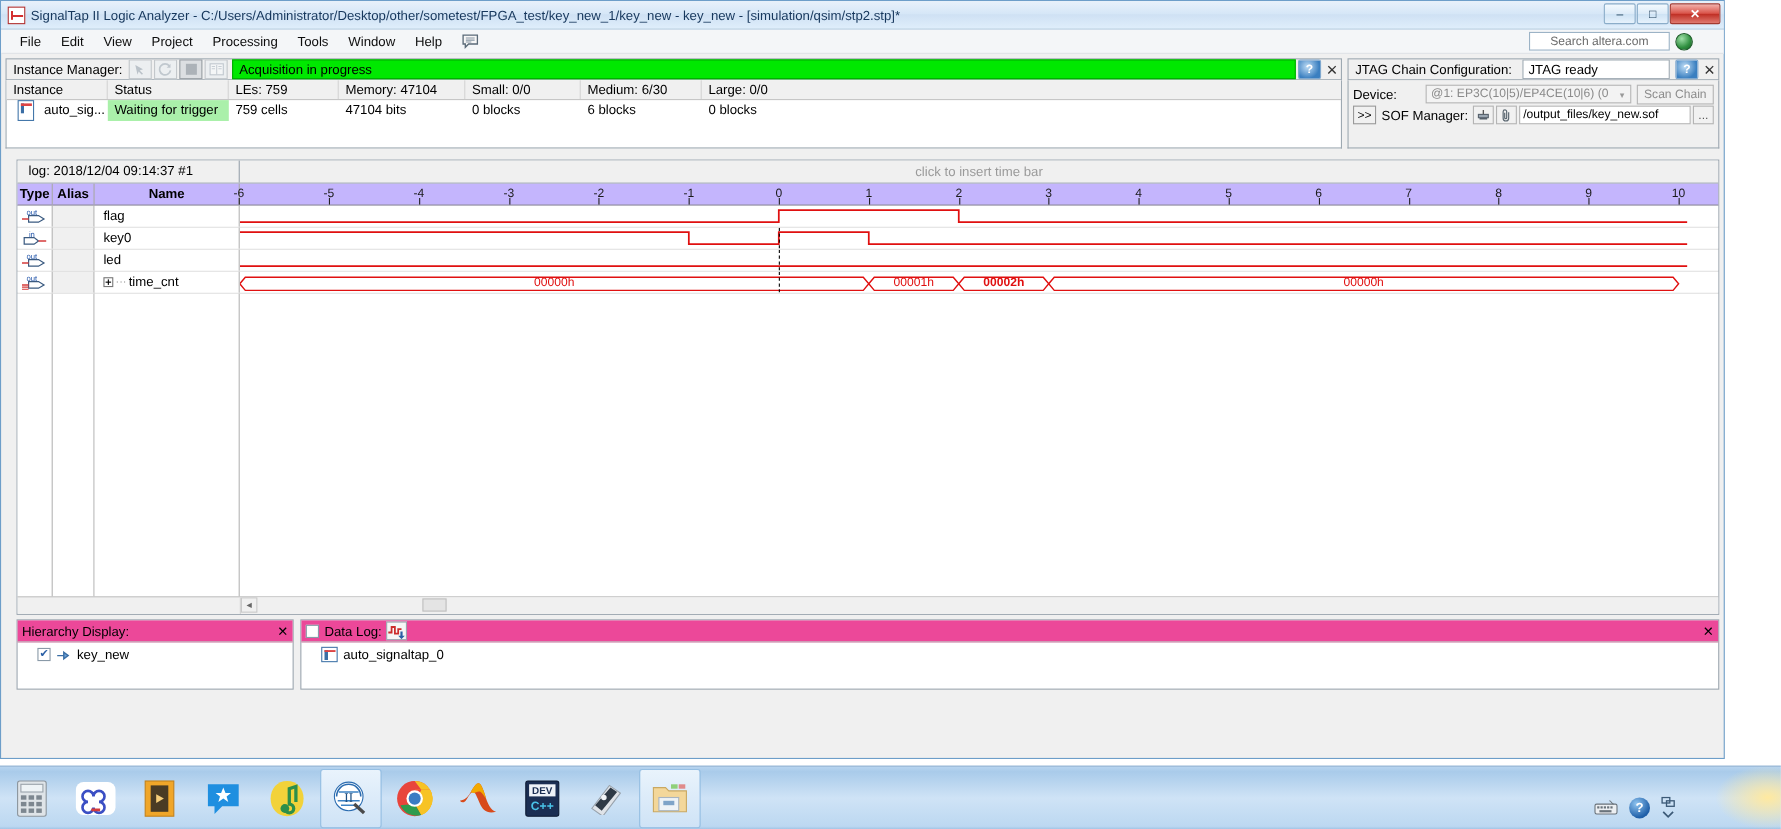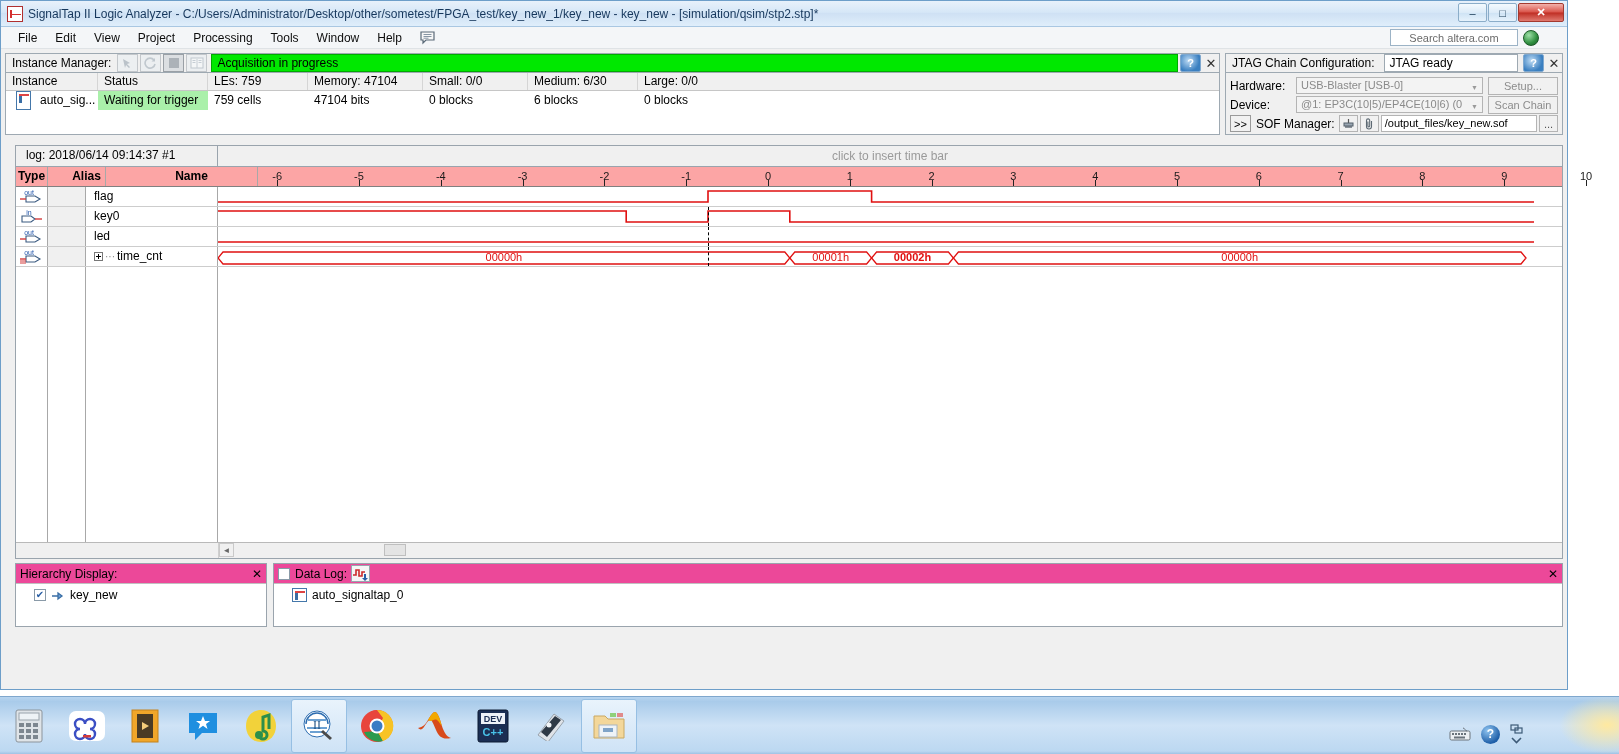--- a/index.html
+++ b/index.html
@@ -235,22 +235,22 @@
   }
   .logbar .lb-left {
     width: 202px; border-right: 1px solid #9aa4ad;
     font-size: 12px; padding: 2px 0 0 10px;
   }
   .logbar .lb-right {
     flex: 1; text-align: center; font-size: 12px;
     color: #9a9a9a; padding-top: 3px;
   }
   .colhead {
-    display: flex; height: 20px; background: #fca5a5;
-    border-bottom: 1px solid #808080; flex: none; gap: 20px;
+    display: flex; height: 20px; background: #c4b5fd;
+    border-bottom: 1px solid #808080; flex: none;
   }
   .ch {
     font-size: 12px; font-weight: bold; text-align: center;
     border-right: 1px solid #a8a8a8; line-height: 18px;
   }
   .ch-type { width: 32px; }
   .ch-alias { width: 38px; }
   .ch-name { width: 132px; }
   .ch-ruler {
     flex: 1; position: relative; border-right: none;
@@ -490,25 +490,20 @@
           <div style="width:100px">759 cells</div>
           <div style="width:115px">47104 bits</div>
           <div style="width:105px">0 blocks</div>
           <div style="width:110px">6 blocks</div>
           <div>0 blocks</div>
         </div>
       </div>
 
       <div class="cfg-panel">
         <div class="cfg-line">
-          <span class="cfg-lbl">Hardware:</span>
-          <div class="cfg-combo">USB-Blaster [USB-0]</div>
-          <div class="cfg-btn">Setup...</div>
-        </div>
-        <div class="cfg-line">
           <span class="cfg-lbl">Device:</span>
           <div class="cfg-combo">@1: EP3C(10|5)/EP4CE(10|6) (0</div>
           <div class="cfg-btn">Scan Chain</div>
         </div>
         <div class="sof-line">
           <div class="sof-gt">&gt;&gt;</div>
           <span class="sof-lbl">SOF Manager:</span>
           <div class="sof-ico">
             <svg width="13" height="12" viewBox="0 0 13 12">
                 <path d="M6.5 1v4" stroke="#555" stroke-width="1.2"></path>
@@ -522,21 +517,21 @@
               </svg>
           </div>
           <div class="sof-path">/output_files/key_new.sof</div>
           <div class="sof-dots">...</div>
         </div>
       </div>
     </div>
 
     <div class="wave-outer">
       <div class="logbar">
-        <div class="lb-left">log: 2018/06/14 09:14:37  #1</div>
+        <div class="lb-left">log: 2018/12/04 09:14:37  #1</div>
         <div class="lb-right">click to insert time bar</div>
       </div>
 
       <div class="colhead">
         <div class="ch ch-type">Type</div>
         <div class="ch ch-alias">Alias</div>
         <div class="ch ch-name">Name</div>
         <div class="ch ch-ruler" id="ruler">
             <span class="tick" style="left: -0.8px;">-6</span>
             <span class="tickmark" style="left: -0.8px;"></span>

